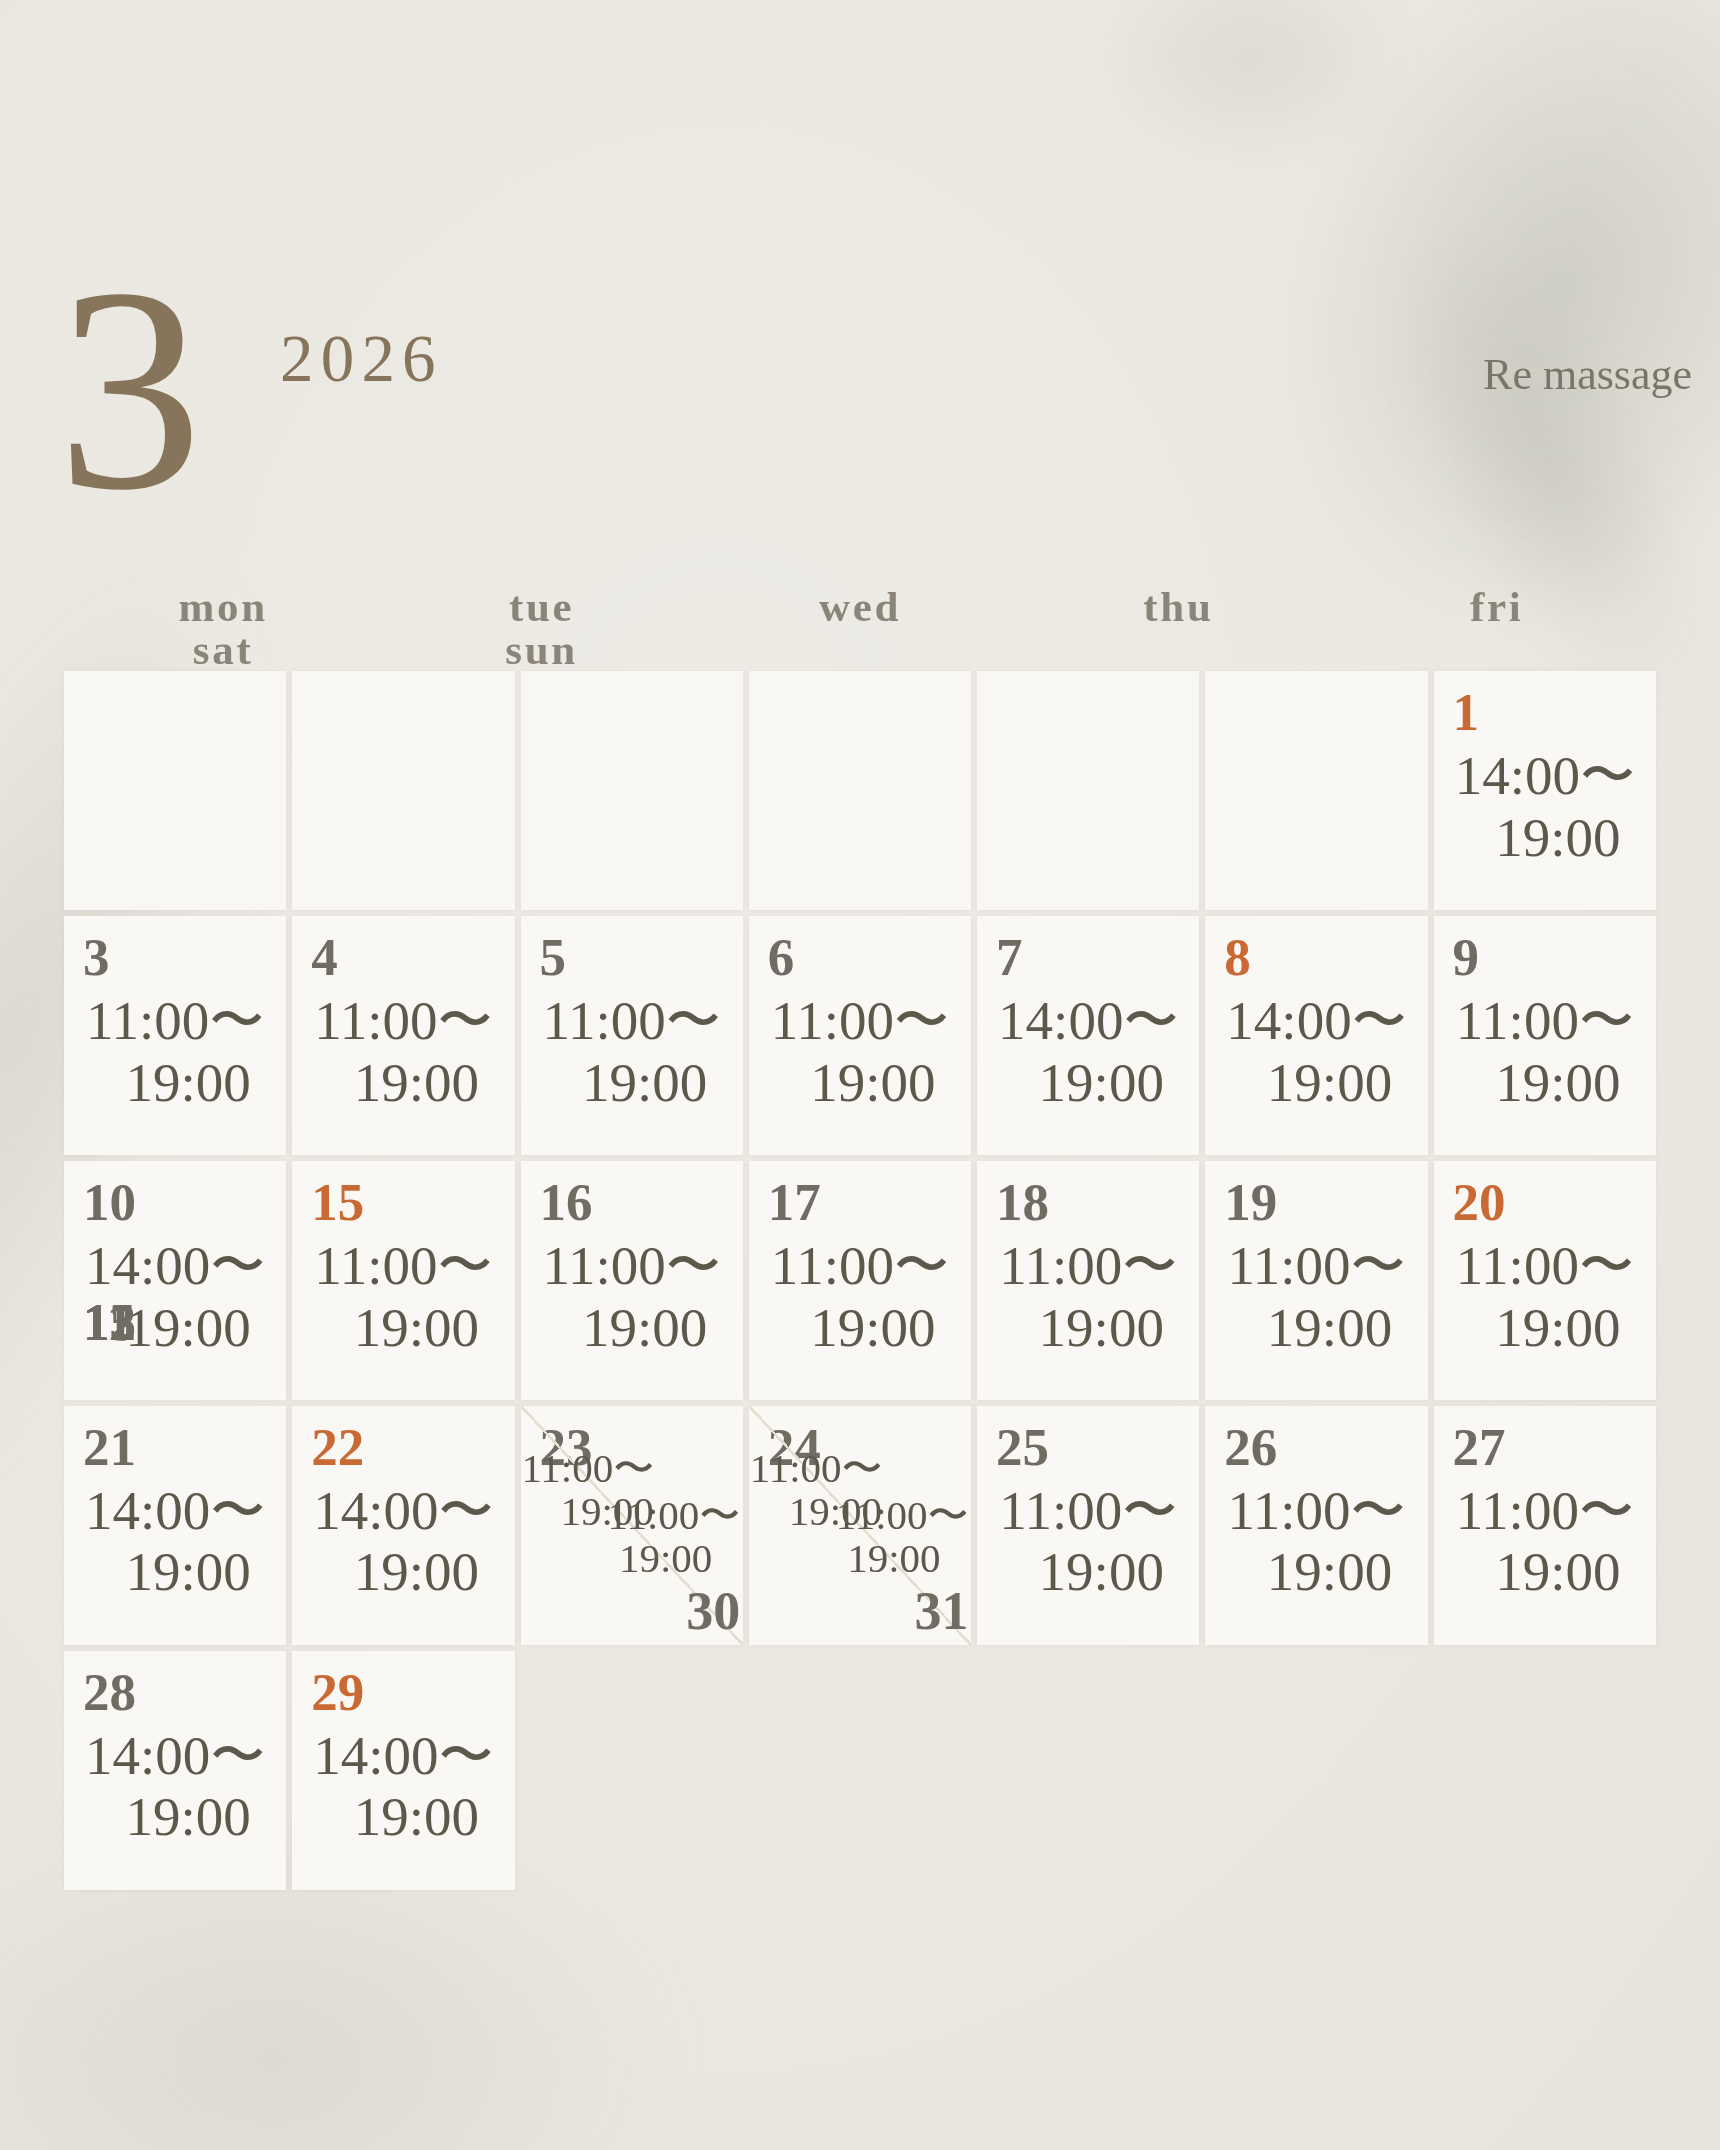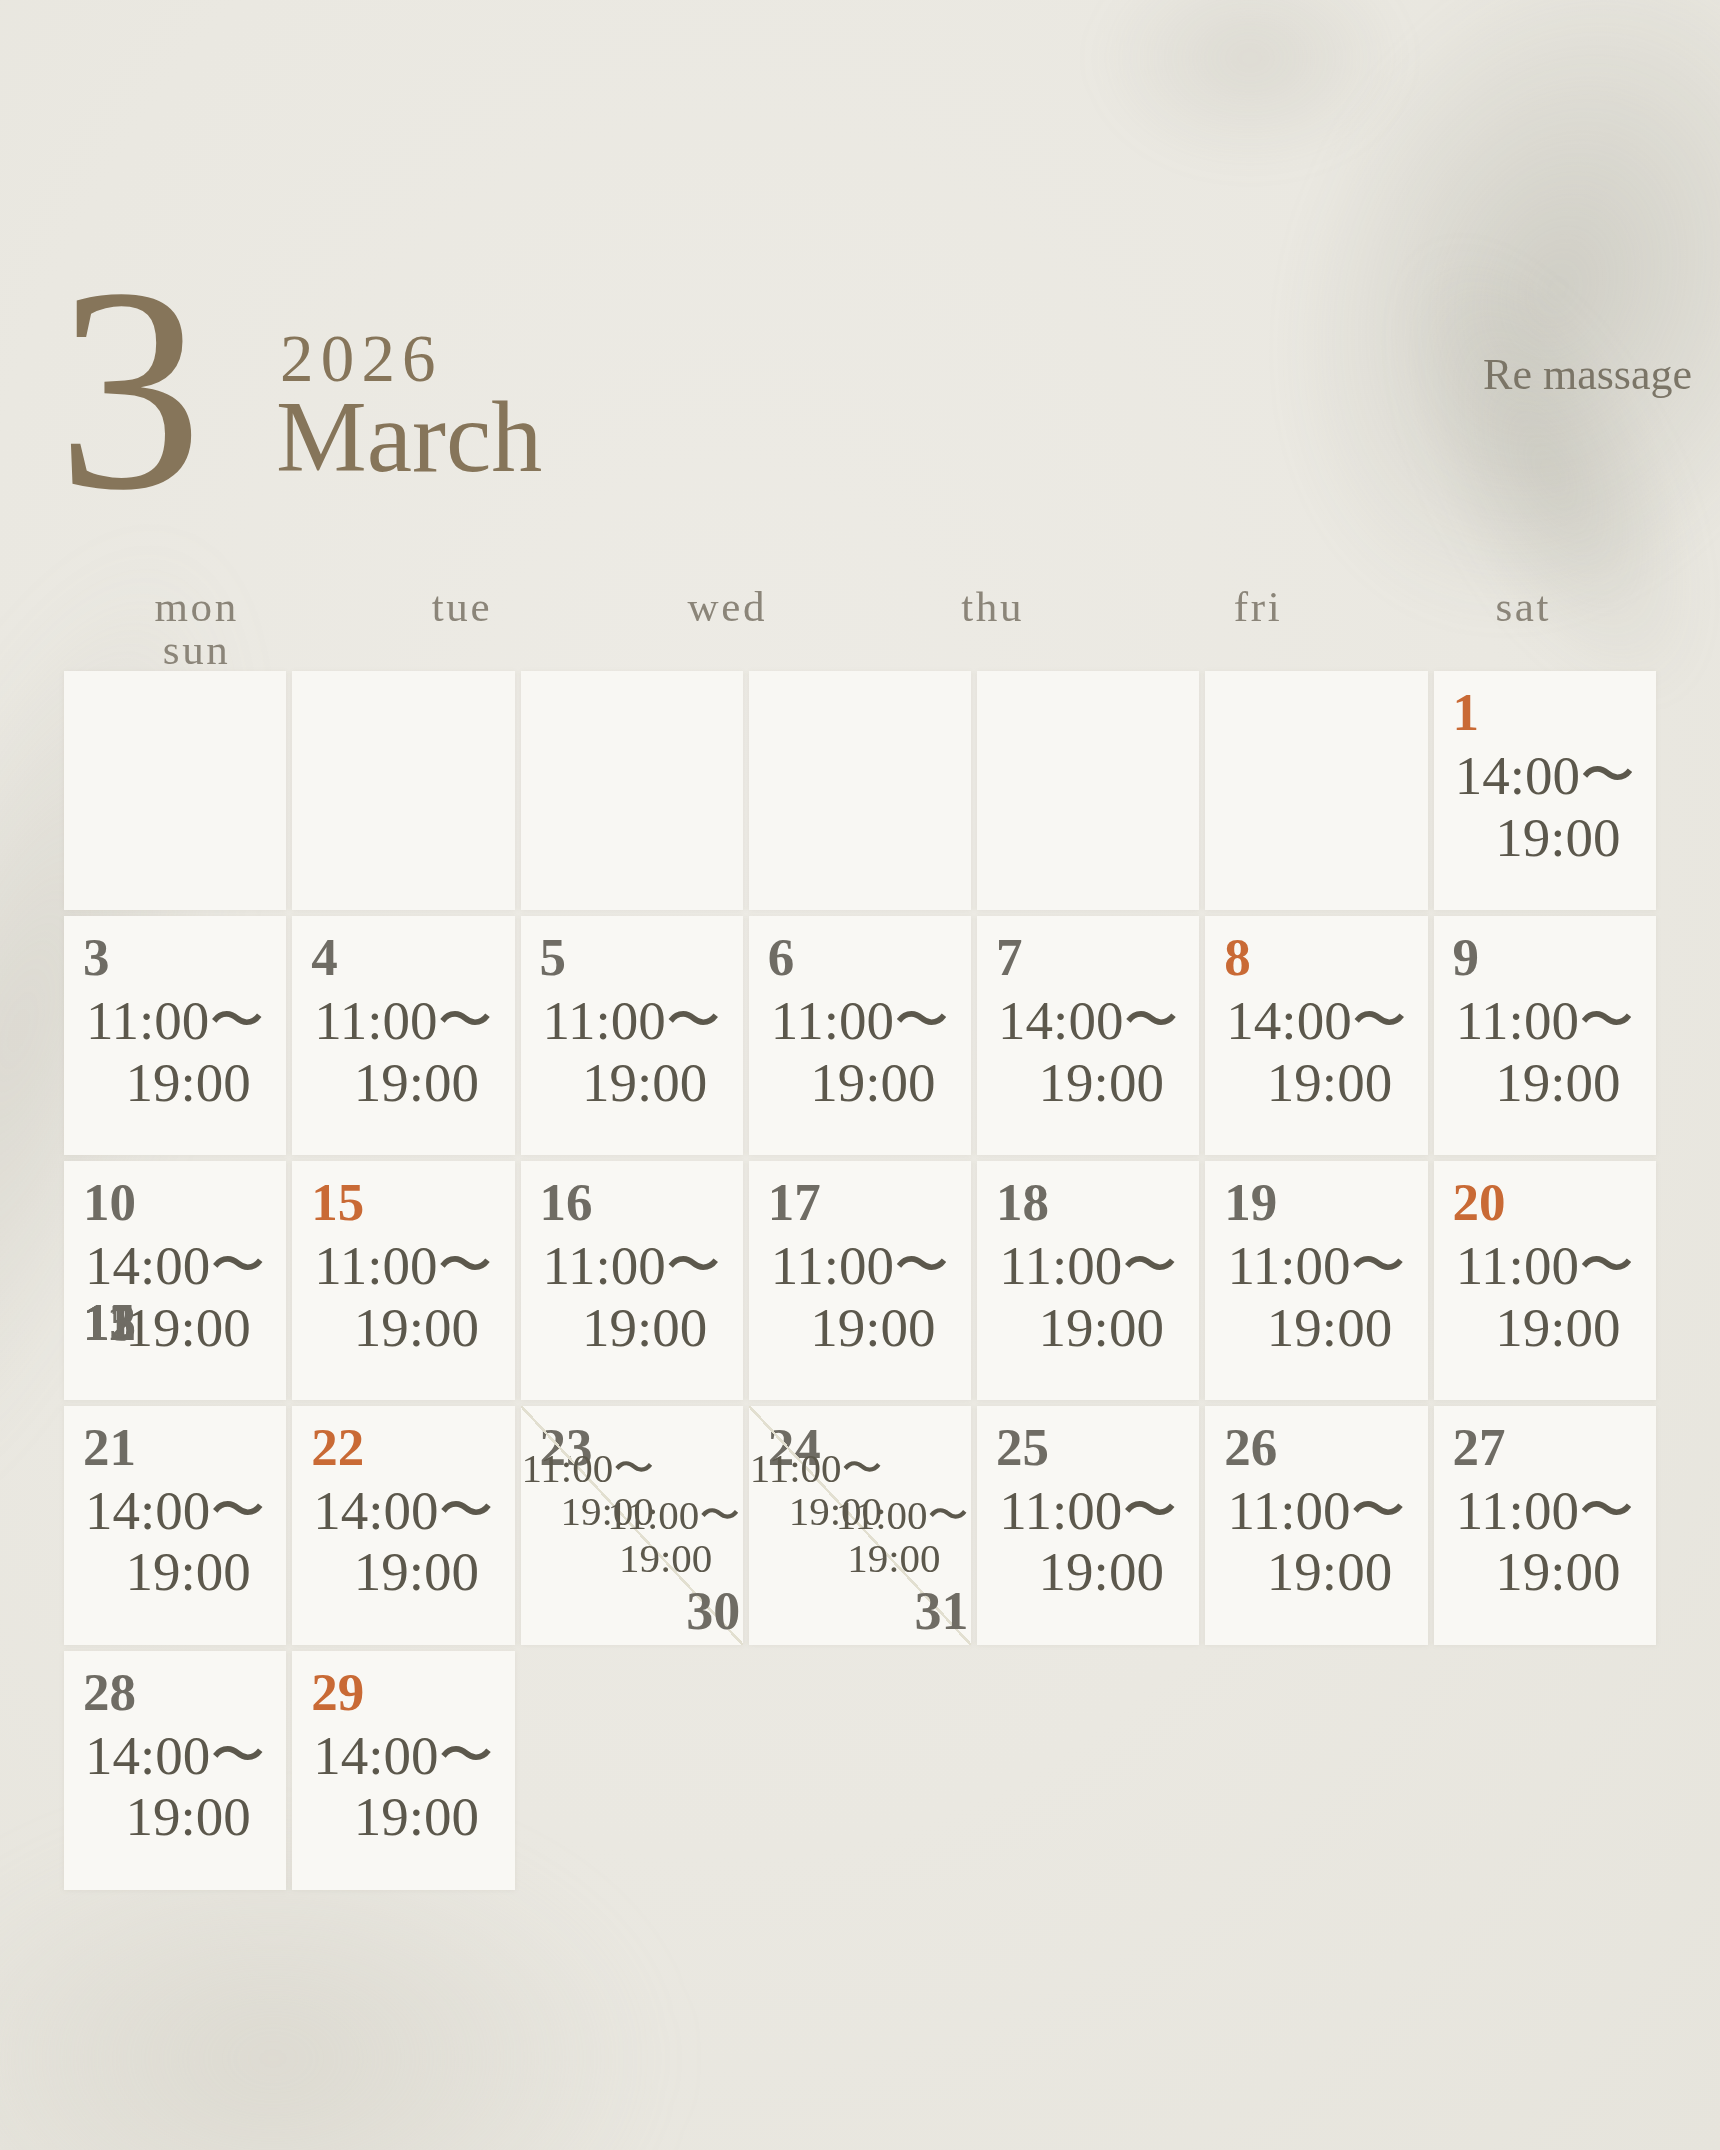--- a/index.html
+++ b/index.html
@@ -28,21 +28,21 @@
     filter:blur(36px);}
 
   
   .month-number{position:absolute;left:57px;top:244px;font-size:291px;line-height:1;color:#86755a;}
   .year{position:absolute;left:280px;top:325px;font-size:67px;line-height:1;letter-spacing:7.2px;color:#86755a;}
   .month-name{position:absolute;left:276px;top:386px;font-size:102px;line-height:1;color:#86755a;}
   .shop{position:absolute;right:29px;top:353px;font-size:44px;line-height:1;color:#7b7567;}
   .open{position:absolute;right:39px;top:427px;font-size:58px;line-height:1;letter-spacing:1.3px;color:#7b7567;}
 
   
-  .weekdays{position:absolute;left:64px;top:585px;width:1592px;display:grid;grid-template-columns:repeat(6,1fr);}
+  .weekdays{position:absolute;left:64px;top:585px;width:1592px;display:grid;grid-template-columns:repeat(5,1fr);font-weight:bold;}
   .weekdays span{text-align:center;font-size:43px;line-height:1;letter-spacing:2.7px;color:#8b8579;}
 
   
   .grid{position:absolute;left:64px;top:671px;width:1592px;height:1219px;
     display:grid;grid-template-columns:repeat(7,1fr);grid-template-rows:repeat(5,1fr);gap:5.8px;}
   .cell{position:relative;background:#f9f8f4;box-shadow:0 1.3px 5.4px rgba(135,128,110,0.10);}
   .cell.empty{background:#f8f7f3;}
   .day{position:absolute;top:15.2px;left:19px;font-size:53px;font-weight:bold;line-height:1;color:#6f6c64;}
   .day.holiday{color:#c96a35;}
   .times{position:absolute;left:0;right:0;top:74px;text-align:center;
@@ -68,21 +68,20 @@
 
 <div id="canvas">
   <div class="decor leaf1"></div>
   <div class="decor leaf2"></div>
   <div class="decor leaf3"></div>
   <div class="decor band-left"></div>
   <div class="decor blob-bottom"></div>
 
   <div class="month-number">3</div>
   <div class="year">2026</div>
-  <div class="month-name">March</div>
   <div class="shop">Re massage</div>
 
   <div class="weekdays">
       <span>mon</span>
       <span>tue</span>
       <span>wed</span>
       <span>thu</span>
       <span>fri</span>
       <span>sat</span>
       <span>sun</span>

